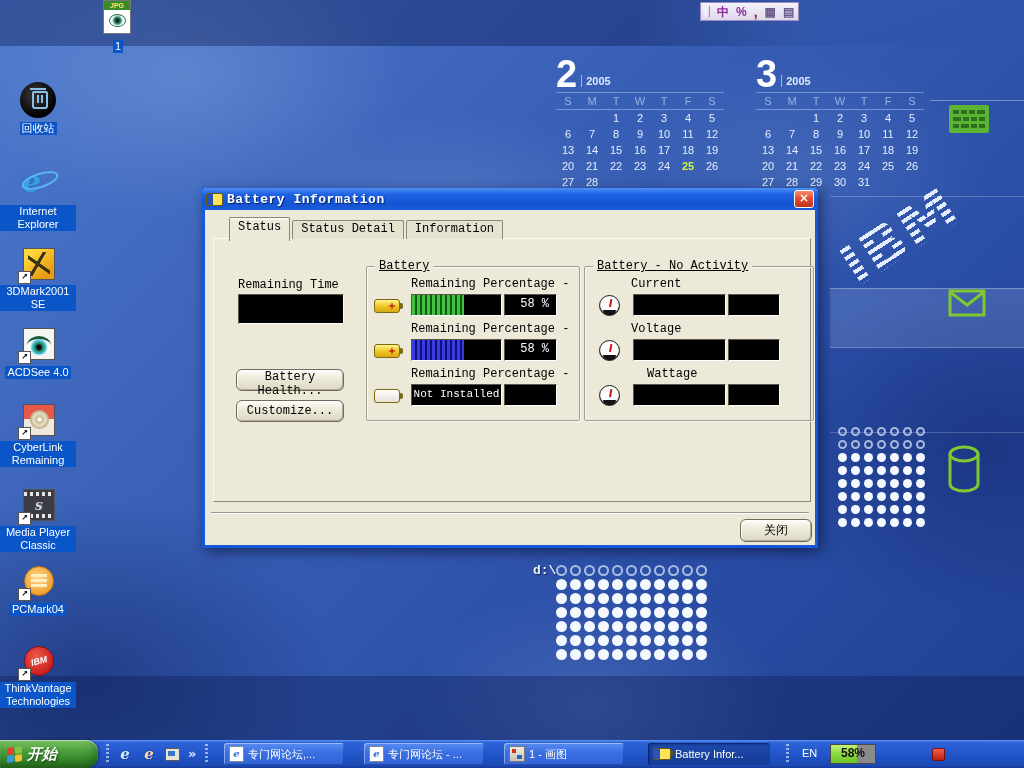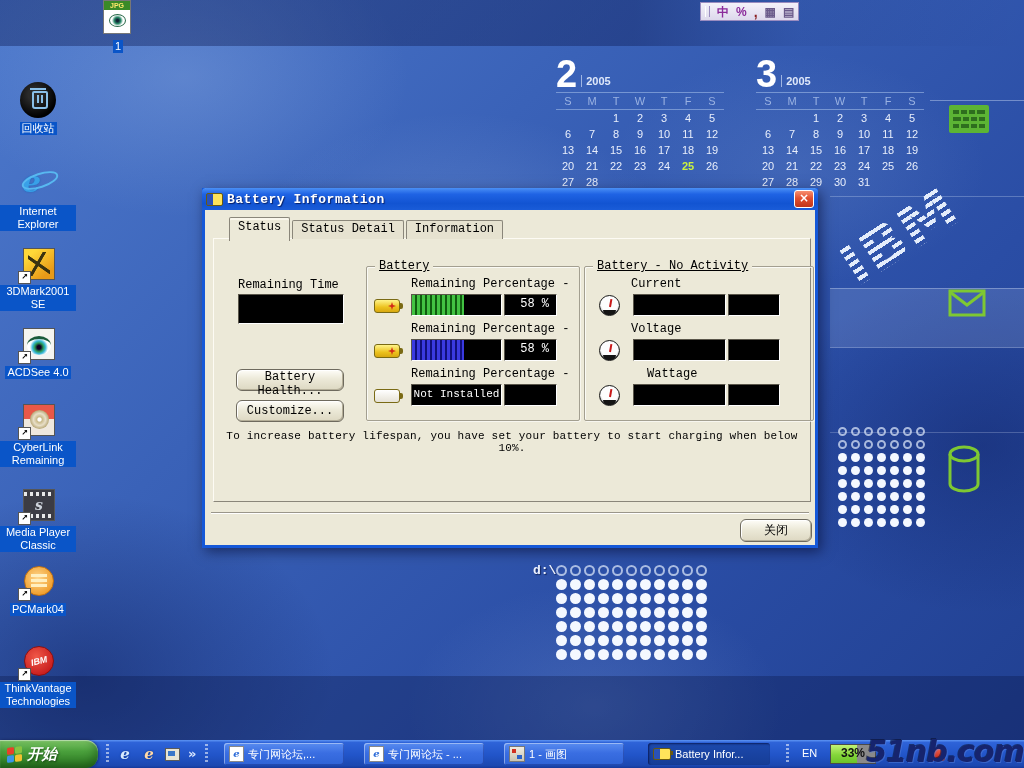--- a/index.html
+++ b/index.html
@@ -555,21 +555,20 @@
         <div class="gauge" style="left:14px;top:73px;"></div>
         <div class="blackbox" style="left:48px;top:72px;width:93px;height:22px;"></div>
         <div class="blackbox" style="left:143px;top:72px;width:52px;height:22px;"></div>
 
         <div class="mlabel" style="left:46px;top:100px;margin-left:16px;">Wattage</div>
         <div class="gauge" style="left:14px;top:118px;"></div>
         <div class="blackbox" style="left:48px;top:117px;width:93px;height:22px;"></div>
         <div class="blackbox" style="left:143px;top:117px;width:52px;height:22px;"></div>
       </div>
 
-      <div class="note">To increase battery lifespan, you have set your battery to start charging when below 10%.</div>
     </div>
     <div class="dlg-sep"></div>
     <button class="xpbtn" style="left:535px;top:331px;width:72px;height:23px;font-family:'Liberation Sans',sans-serif;">关闭</button>
   </div>
 
   <div class="abs taskbar">
     <div class="start">
       <span class="winflag">
           <i class="f r"></i>
           <i class="f g"></i>
@@ -601,19 +600,18 @@
     </div>
     <div class="task active" style="left:648px;width:122px;">
       <span class="tico-batt"></span>
       <span>Battery Infor...</span>
     </div>
 
     <div class="tsep" style="left:786px;"></div>
     <span class="tray-en" style="left:802px;">EN</span>
     <div class="meter" style="left:830px;">
       <span class="fill" style="width:60%;"></span>
-      <span class="mtext">33%</span>
+      <span class="mtext">58%</span>
     </div>
     <div class="trayred" style="left:932px;"></div>
   </div>
 
-  <div class="watermark">51nb.com</div>
 </div>
 
 </body></html>

